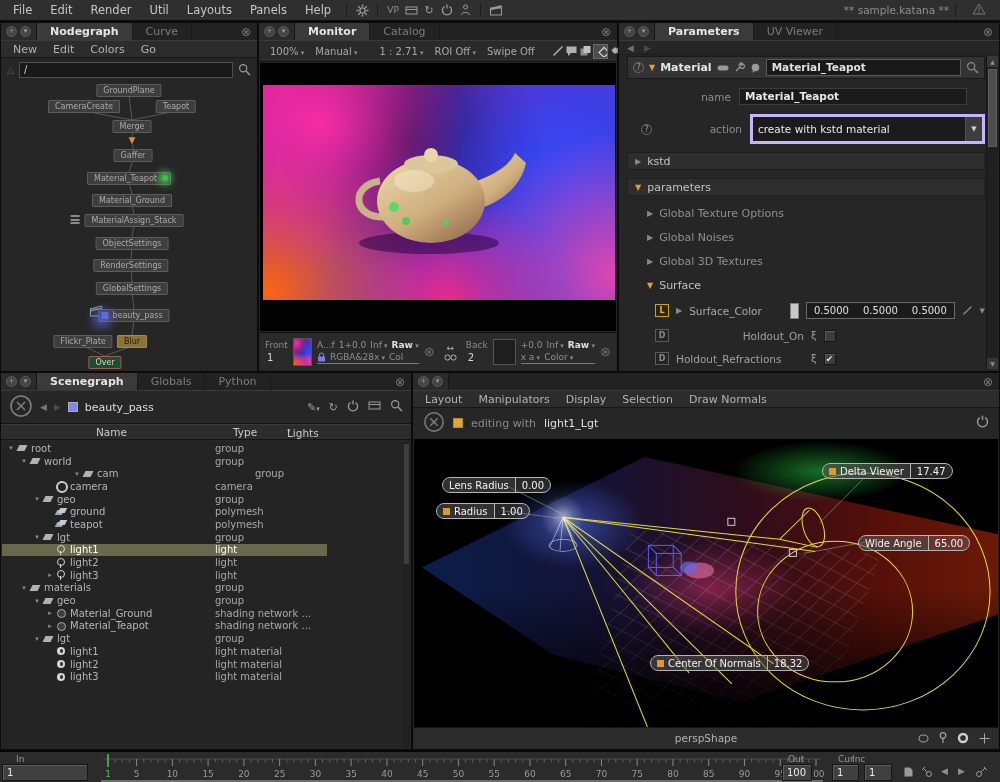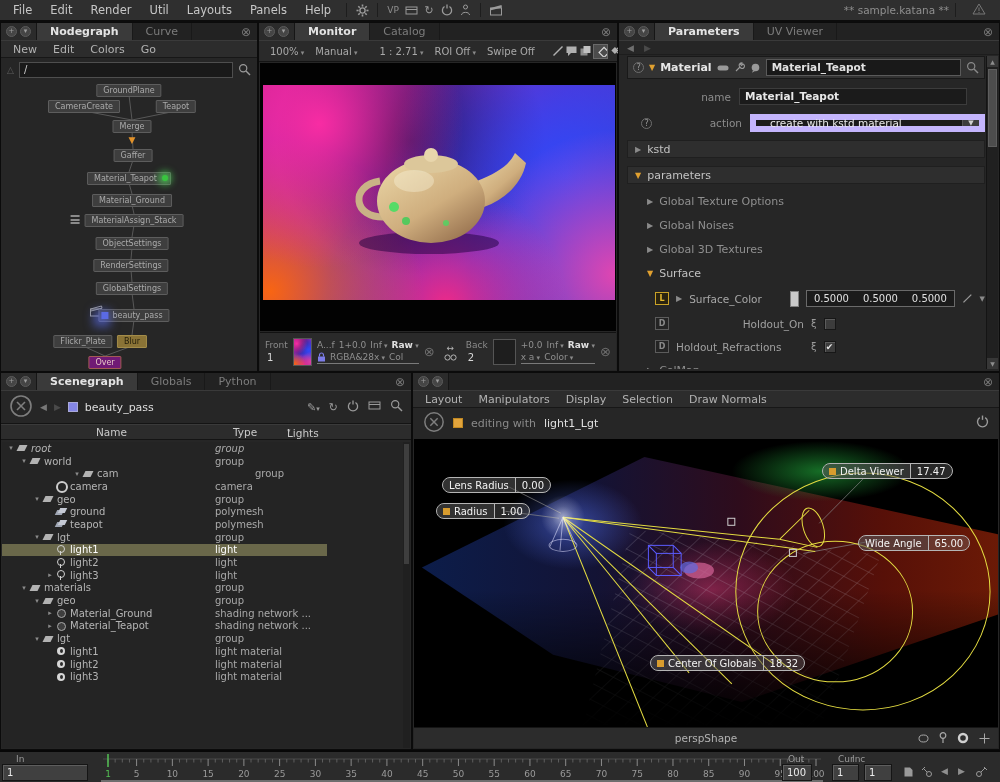--- a/index.html
+++ b/index.html
@@ -34,21 +34,21 @@
 .ng-search{display:flex;align-items:center;gap:5px;padding:3px 6px;height:23px}
 .ng-warn{color:#5e5e5e;font-size:9px}
 .ng-input{flex:1;height:16px;background:#191919;border:1px solid #4e4e4e;color:#d0d0d0;
  font-size:10px;line-height:14px;padding:0 4px}
 .ng-graph{position:relative;height:calc(100% - 60px);overflow:hidden}
 #ng-edges{position:absolute;inset:0;width:100%;height:100%}
 #ng-edges line{stroke:#585858;stroke-width:1}
 .ng-node{position:absolute;transform:translateX(-50%);background:#3e3e3e;border:1px solid #5d5d5d;
  color:#ababab;font-size:8px;line-height:9px;padding:1px 6px;white-space:nowrap;border-radius:1px;cursor:default}
 .ng-node.n-gold{background:#8a7336;border-color:#a38c49;color:#26200c}
-.ng-node.n-red{background:#701a75;border-color:#a35a54;color:#e5c6c6}
+.ng-node.n-red{background:#14532d;border-color:#a35a54;color:#e5c6c6}
 .ng-node.n-matteapot{padding-right:13px}
 .ng-node.n-matteapot::after{content:"";position:absolute;right:2px;top:2px;width:6px;height:6px;
  background:#39c43f;border-radius:50%;box-shadow:0 0 7px 4px rgba(80,230,90,.65)}
 .ng-node.n-beauty{padding-left:13px}
 .ng-node.n-beauty::before{content:"";position:absolute;left:2px;top:2px;width:7px;height:7px;
  background:#5a6ae4;box-shadow:-3px 3px 10px 5px rgba(95,115,255,.55)}
 .ng-node.n-stack::before{content:"";position:absolute;left:-15px;top:0px;width:9px;height:9px;
  background:linear-gradient(#8a8a8a 0 2px,transparent 2px 3.5px,#8a8a8a 3.5px 5.5px,transparent 5.5px 7px,#8a8a8a 7px 9px)}
 .ng-flag{position:absolute;transform:translateX(-50%);color:#e2922a;font-size:9px;line-height:8px}
 .ng-clapper{position:absolute;color:#9a9a9a}
@@ -96,22 +96,22 @@
 .tri-o{color:#e0a030;font-size:8px}
 .tri-r{color:#8a8a8a;font-size:8px}
 .mh-type{color:#e6e6e6;font-weight:bold;font-size:11px}
 .mh-ic{color:#9a9a9a;display:flex;align-items:center}
 .mat-name-input{flex:1;height:17px;background:#191919;border:1px solid #5a5a5a;color:#e2e2e2;
  font-size:10.5px;line-height:15px;padding:0 5px;font-weight:bold}
 .frow{display:flex;align-items:center;gap:8px;margin-top:9px}
 .flabel{width:104px;text-align:right;color:#8c8c8c;font-size:10.5px;flex:none}
 .finput{width:228px;height:17px;background:#1b1b1b;border:1px solid #3c3c3c;color:#e8e8e8;
  font-size:10.5px;line-height:15px;padding:0 5px;font-weight:bold}
-.fselect{width:246px;height:18px;background:#1b1b1b;border:6px solid #c4b5fd;display:flex;align-items:center;
- color:#e8e8e8;font-size:10.5px;padding-left:14px}
+.fselect{width:246px;height:30px;background:#1b1b1b;border:3px solid #c4b5fd;display:flex;align-items:center;
+ color:#e8e8e8;font-size:10.5px;padding-left:5px}
 .dd-btn{margin-left:auto;width:17px;height:100%;background:#3d3d3d;border-left:1px solid #555;
  display:flex;align-items:center;justify-content:center;color:#cfcfcf;font-size:7px}
 .grp{height:18px;display:flex;align-items:center;gap:6px;background:#2e2e2e;border:1px solid #1f1f1f;
  margin-top:8px;padding:0 7px;color:#c2c2c2;font-size:11px}
 .sub{display:flex;align-items:center;gap:6px;margin:11px 0 0 20px;color:#8f8f8f;font-size:11px}
 .sub.lit{color:#c0c0c0}
 .pc-row{display:flex;align-items:center;gap:7px;margin:10px 0 0 28px;font-size:10.5px}
 .badge{width:14px;height:13px;border:1px solid;font-size:8px;display:flex;align-items:center;
  justify-content:center;flex:none;font-weight:bold}
 .badge.bL{border-color:#c9a227;color:#e5ba2e;background:#2b2410}
@@ -603,21 +603,21 @@
     <div class="sg-header">
       <span style="left:95px">Name</span>
       <span style="left:232px">Type</span>
       <span style="left:286px">
           <span style="font-size:7px;color:#8a8a8a">▾ </span>
           <span>Lights</span>
         </span>
     </div>
     <div class="sg-tree">
 
-        <div class="sg-row ic-group ar-down" style="padding-left: 4px; font-style: italic;">
+        <div class="sg-row ic-group ar-down" style="padding-left: 4px;">
           <span class="arr"></span>
           <span class="ti"></span>
           <span class="sg-name">root</span>
           <span class="sg-type">group</span>
         </div>
 
 
         <div class="sg-row ic-group ar-down" style="padding-left: 17px;">
           <span class="arr"></span>
           <span class="ti"></span>
@@ -888,21 +888,21 @@
           <div class="vlabel" style="left: 444px; top: 96px;">
             <span class="vl-name">
               <span>Wide Angle</span>
             </span>
             <span class="vl-val">65.00</span>
           </div>
         
           <div class="vlabel has-swatch" style="left: 236px; top: 216px;">
             <span class="vl-name">
               <span class="vl-swatch"></span>
-              <span>Center Of Globals</span>
+              <span>Center Of Normals</span>
             </span>
             <span class="vl-val">18.32</span>
           </div>
         </span>
     </div>
     <div class="vw-bottom">
       <span>perspShape</span>
       <span class="vw-bic">
         <svg width="11" height="9" viewBox="0 0 11 9">
             <ellipse cx="5.5" cy="4.5" rx="4.5" ry="3.5" fill="none" stroke="#a8a8a8"></ellipse>

